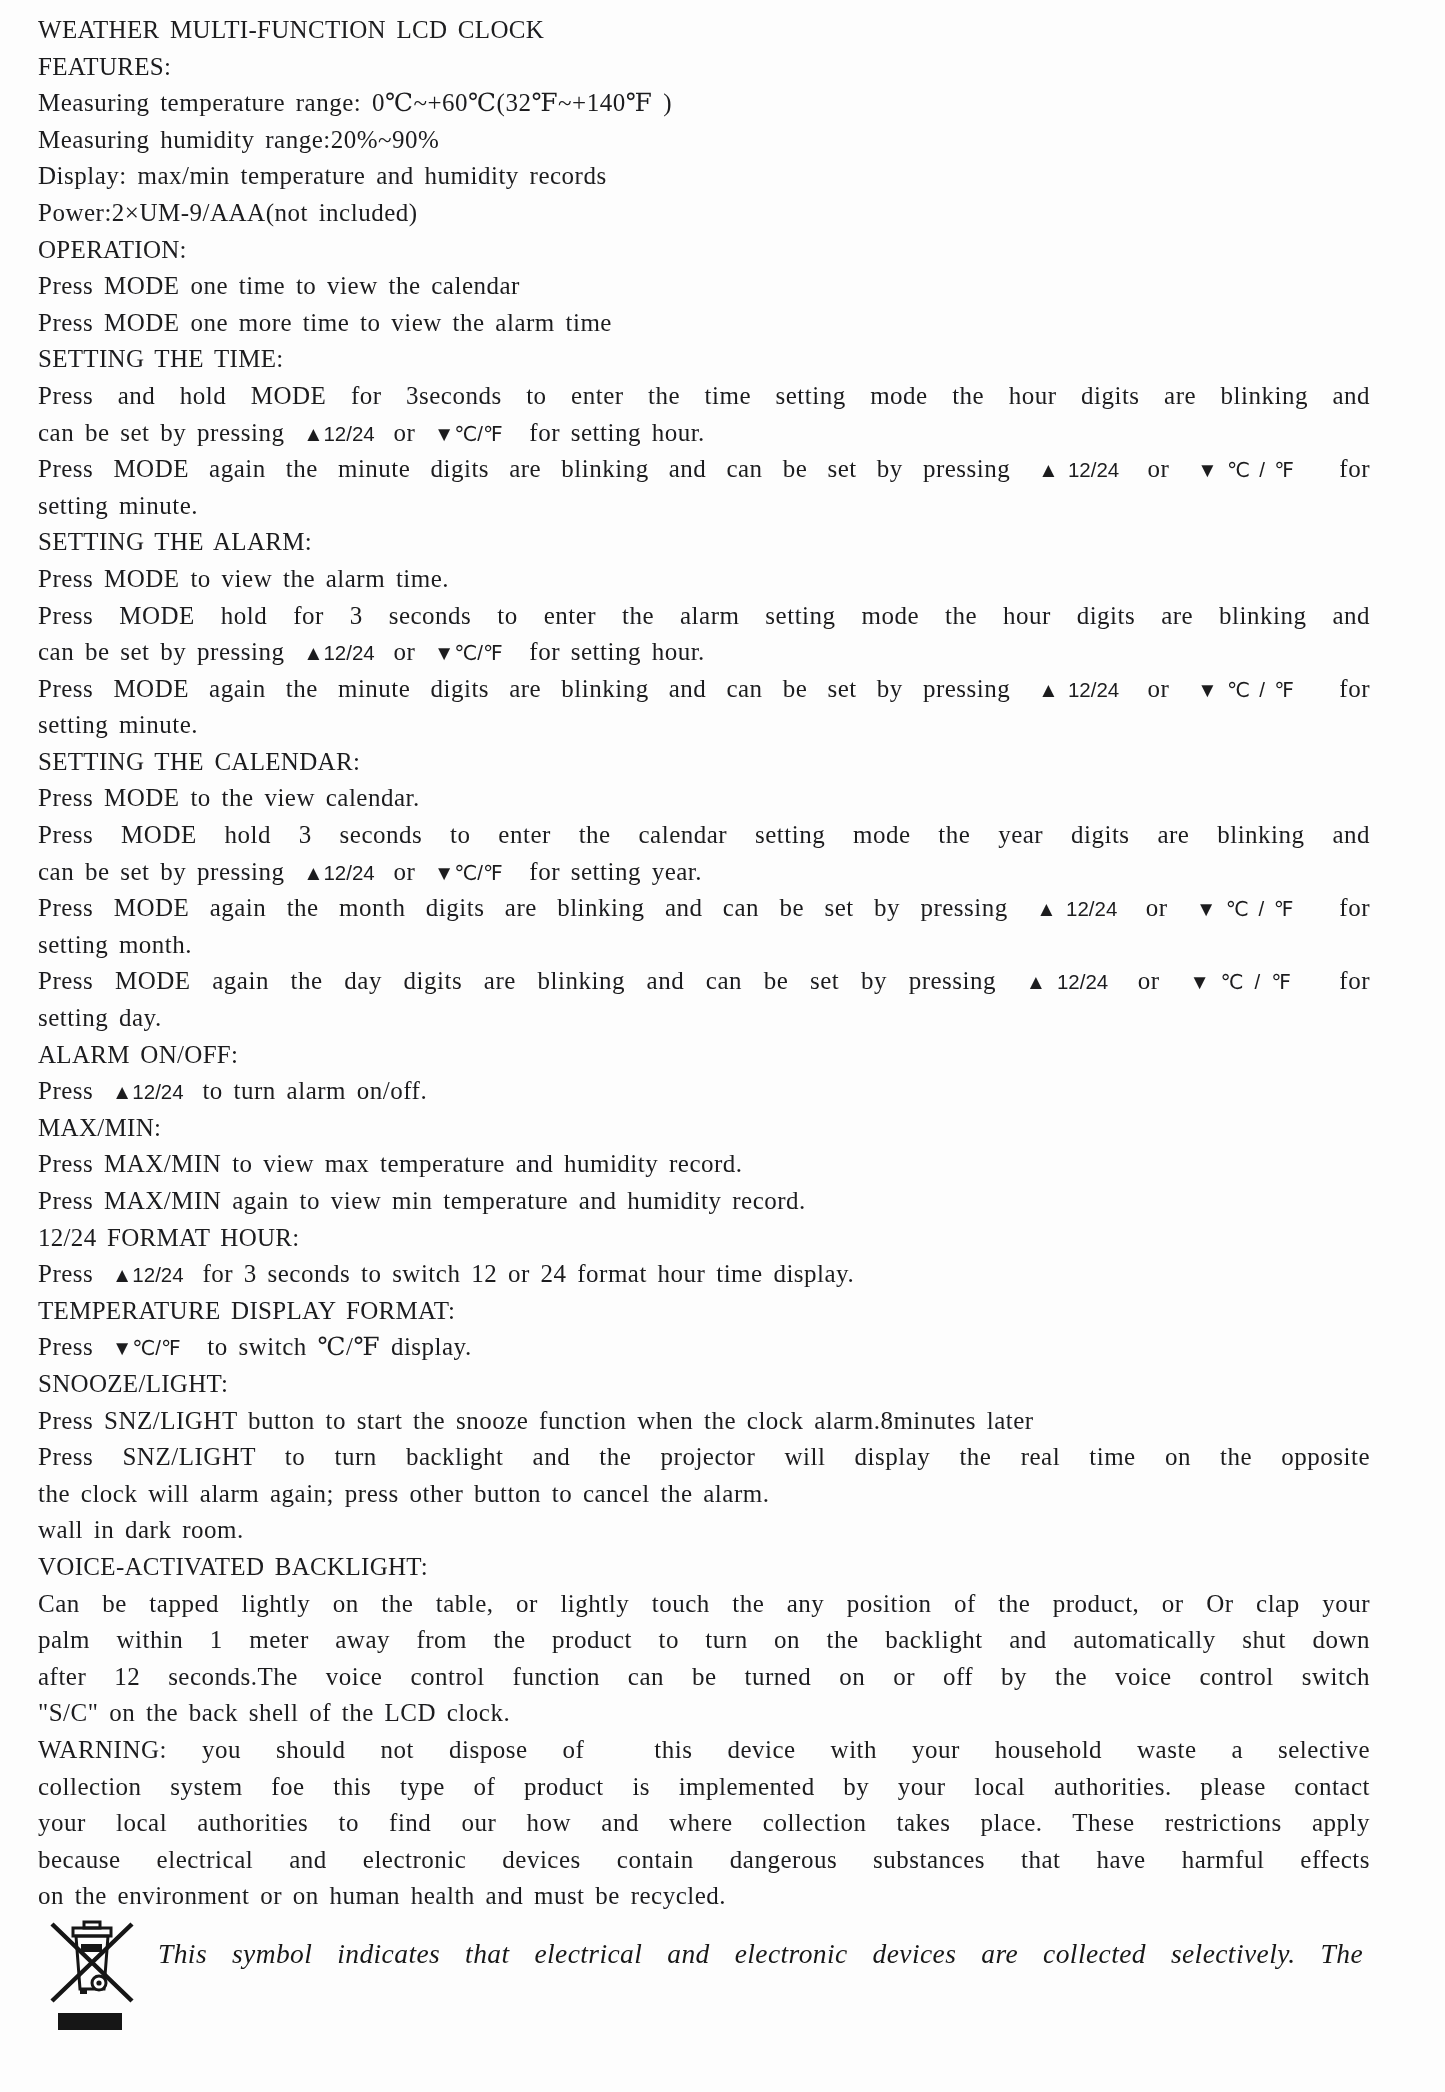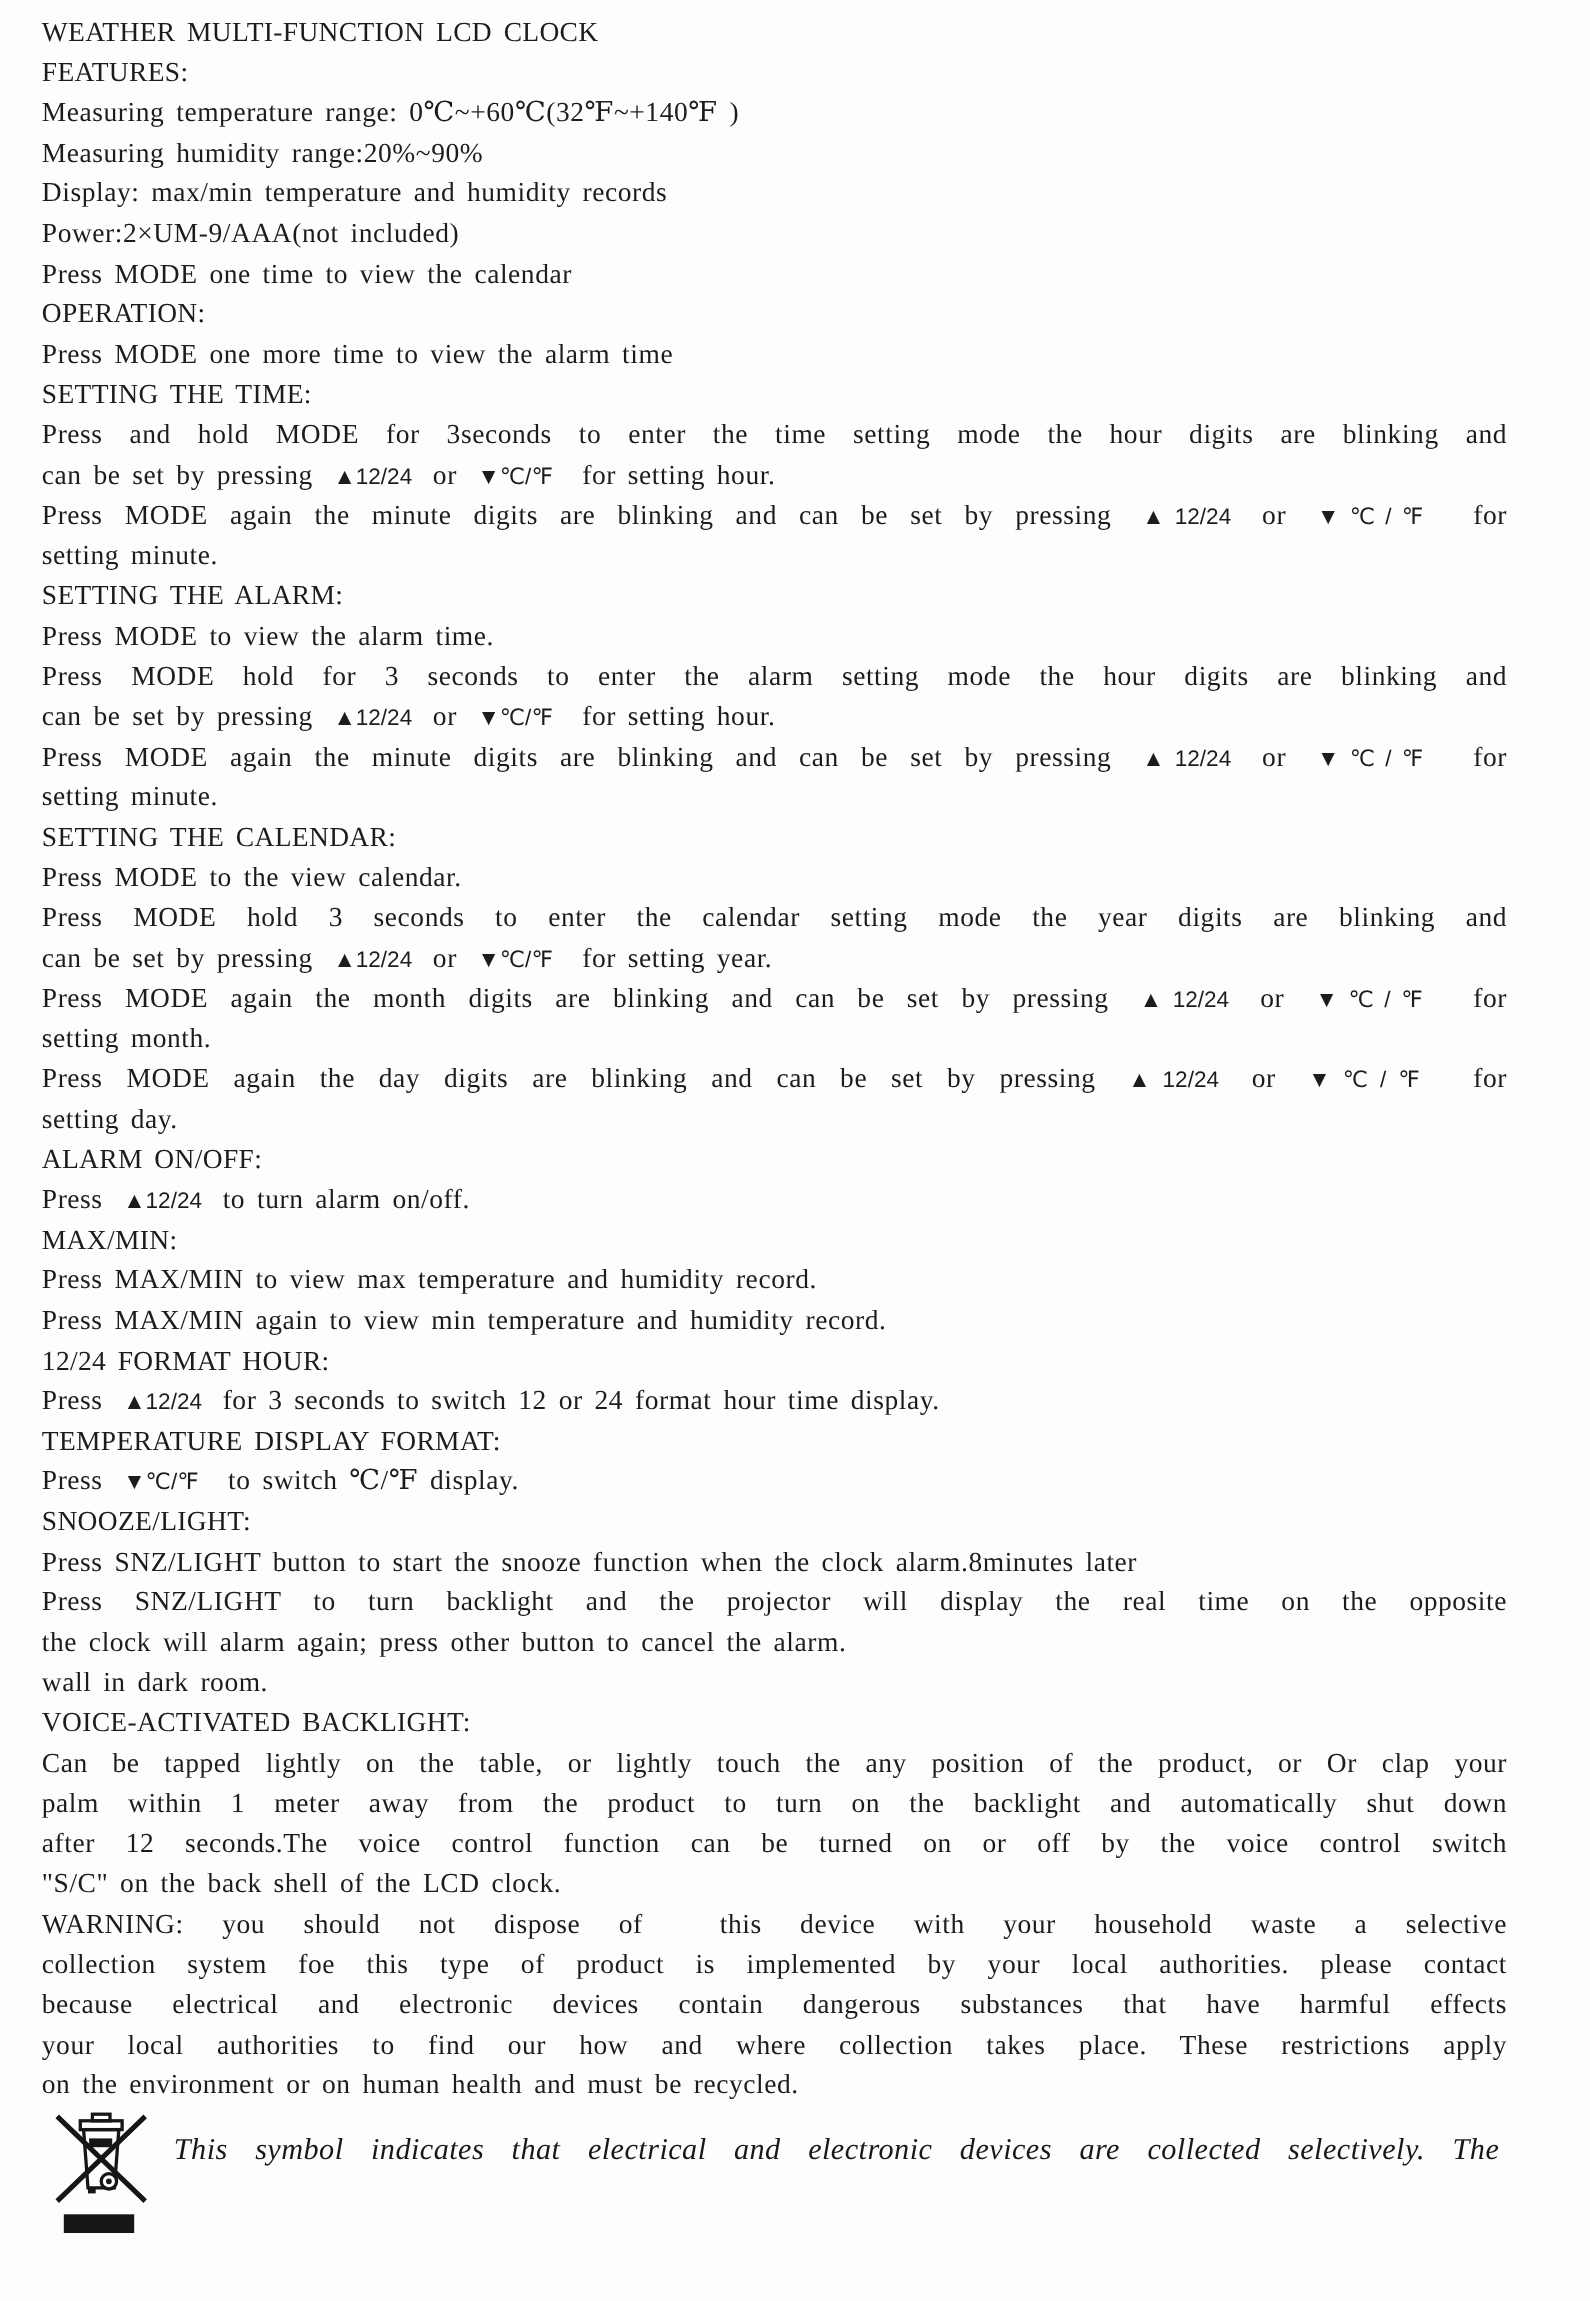--- a/index.html
+++ b/index.html
@@ -40,22 +40,22 @@
 </head>
 <body>
 
 <main class="page">
     <div class="line title">WEATHER MULTI-FUNCTION LCD CLOCK</div>
     <div class="line heading">FEATURES:</div>
     <div class="line body">Measuring temperature range: 0℃~+60℃(32℉~+140℉ )</div>
     <div class="line body">Measuring humidity range:20%~90%</div>
     <div class="line body">Display: max/min temperature and humidity records</div>
     <div class="line body">Power:2×UM-9/AAA(not included)</div>
+    <div class="line heading">OPERATION:</div>
     <div class="line body">Press MODE one time to view the calendar</div>
-    <div class="line heading">OPERATION:</div>
     <div class="line body">Press MODE one more time to view the alarm time</div>
     <div class="line heading">SETTING THE TIME:</div>
     <div class="line body just">Press and hold MODE for 3seconds to enter the time setting mode the hour digits are blinking and</div>
     <div class="line body">can be set by pressing <span class="btn up">▲12/24</span> or <span class="btn down">▼℃/℉</span> for setting hour.</div>
     <div class="line body just">Press MODE again the minute digits are blinking and can be set by pressing <span class="btn up">▲12/24</span> or <span class="btn down">▼℃/℉</span> for</div>
     <div class="line body">setting minute.</div>
     <div class="line heading">SETTING THE ALARM:</div>
     <div class="line body">Press MODE to view the alarm time.</div>
     <div class="line body just">Press MODE hold for 3 seconds to enter the alarm setting mode the hour digits are blinking and</div>
     <div class="line body">can be set by pressing <span class="btn up">▲12/24</span> or <span class="btn down">▼℃/℉</span> for setting hour.</div>
@@ -83,22 +83,22 @@
     <div class="line body just">Press SNZ/LIGHT to turn backlight and the projector will display the real time on the opposite</div>
     <div class="line body">the clock will alarm again; press other button to cancel the alarm.</div>
     <div class="line body">wall in dark room.</div>
     <div class="line heading">VOICE-ACTIVATED BACKLIGHT:</div>
     <div class="line body just">Can be tapped lightly on the table, or lightly touch the any position of the product, or Or clap your</div>
     <div class="line body just">palm within 1 meter away from the product to turn on the backlight and automatically shut down</div>
     <div class="line body just">after 12 seconds.The voice control function can be turned on or off by the voice control switch</div>
     <div class="line body">"S/C" on the back shell of the LCD clock.</div>
     <div class="line body just">WARNING: you should not dispose of&nbsp; this device with your household waste a selective</div>
     <div class="line body just">collection system foe this type of product is implemented by your local authorities. please contact</div>
+    <div class="line body just">your local authorities to find our how and where collection takes place. These restrictions apply</div>
     <div class="line body just">because electrical and electronic devices contain dangerous substances that have harmful effects</div>
-    <div class="line body just">your local authorities to find our how and where collection takes place. These restrictions apply</div>
     <div class="line body">on the environment or on human health and must be recycled.</div>
   </main>
 
 <footer class="weee">
   <svg class="bin-svg" viewBox="0 0 92 120" xmlns="http://www.w3.org/2000/svg">
     <g fill="none" stroke="#161616" stroke-width="3">
       <rect x="38" y="5" width="16" height="6"></rect>
       <rect x="27" y="11" width="38" height="8"></rect>
       <path d="M30 19 L62 19 L58 72 L34 72 Z"></path>
     </g>

